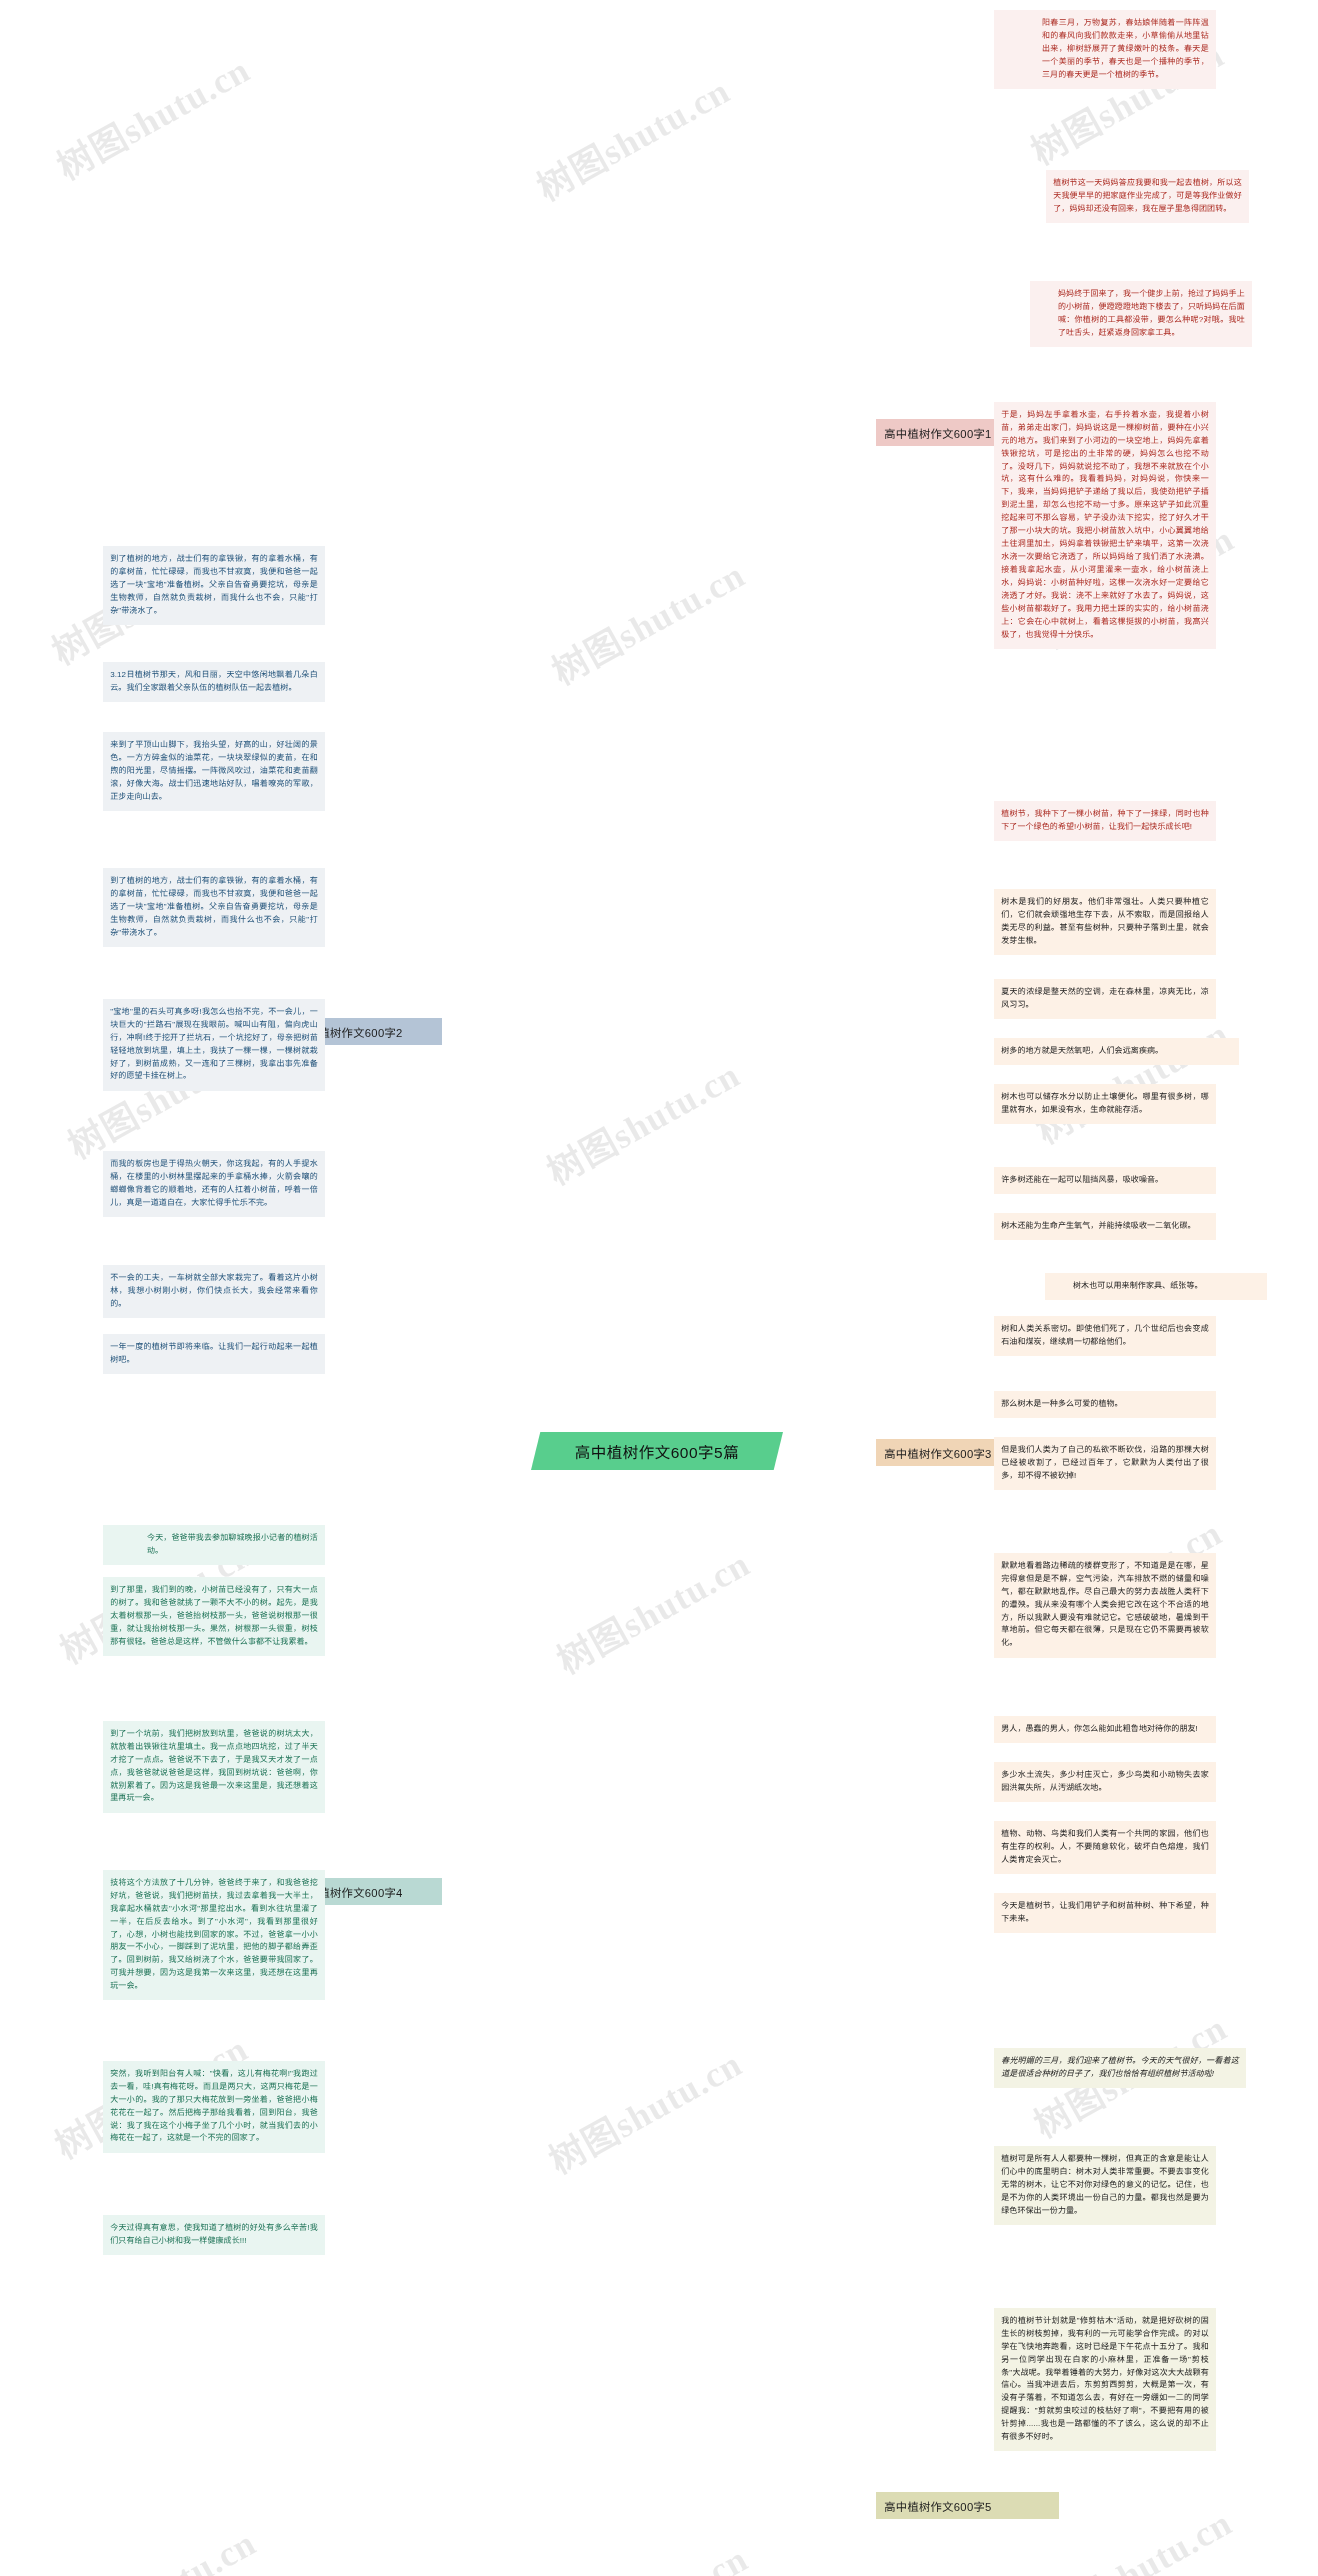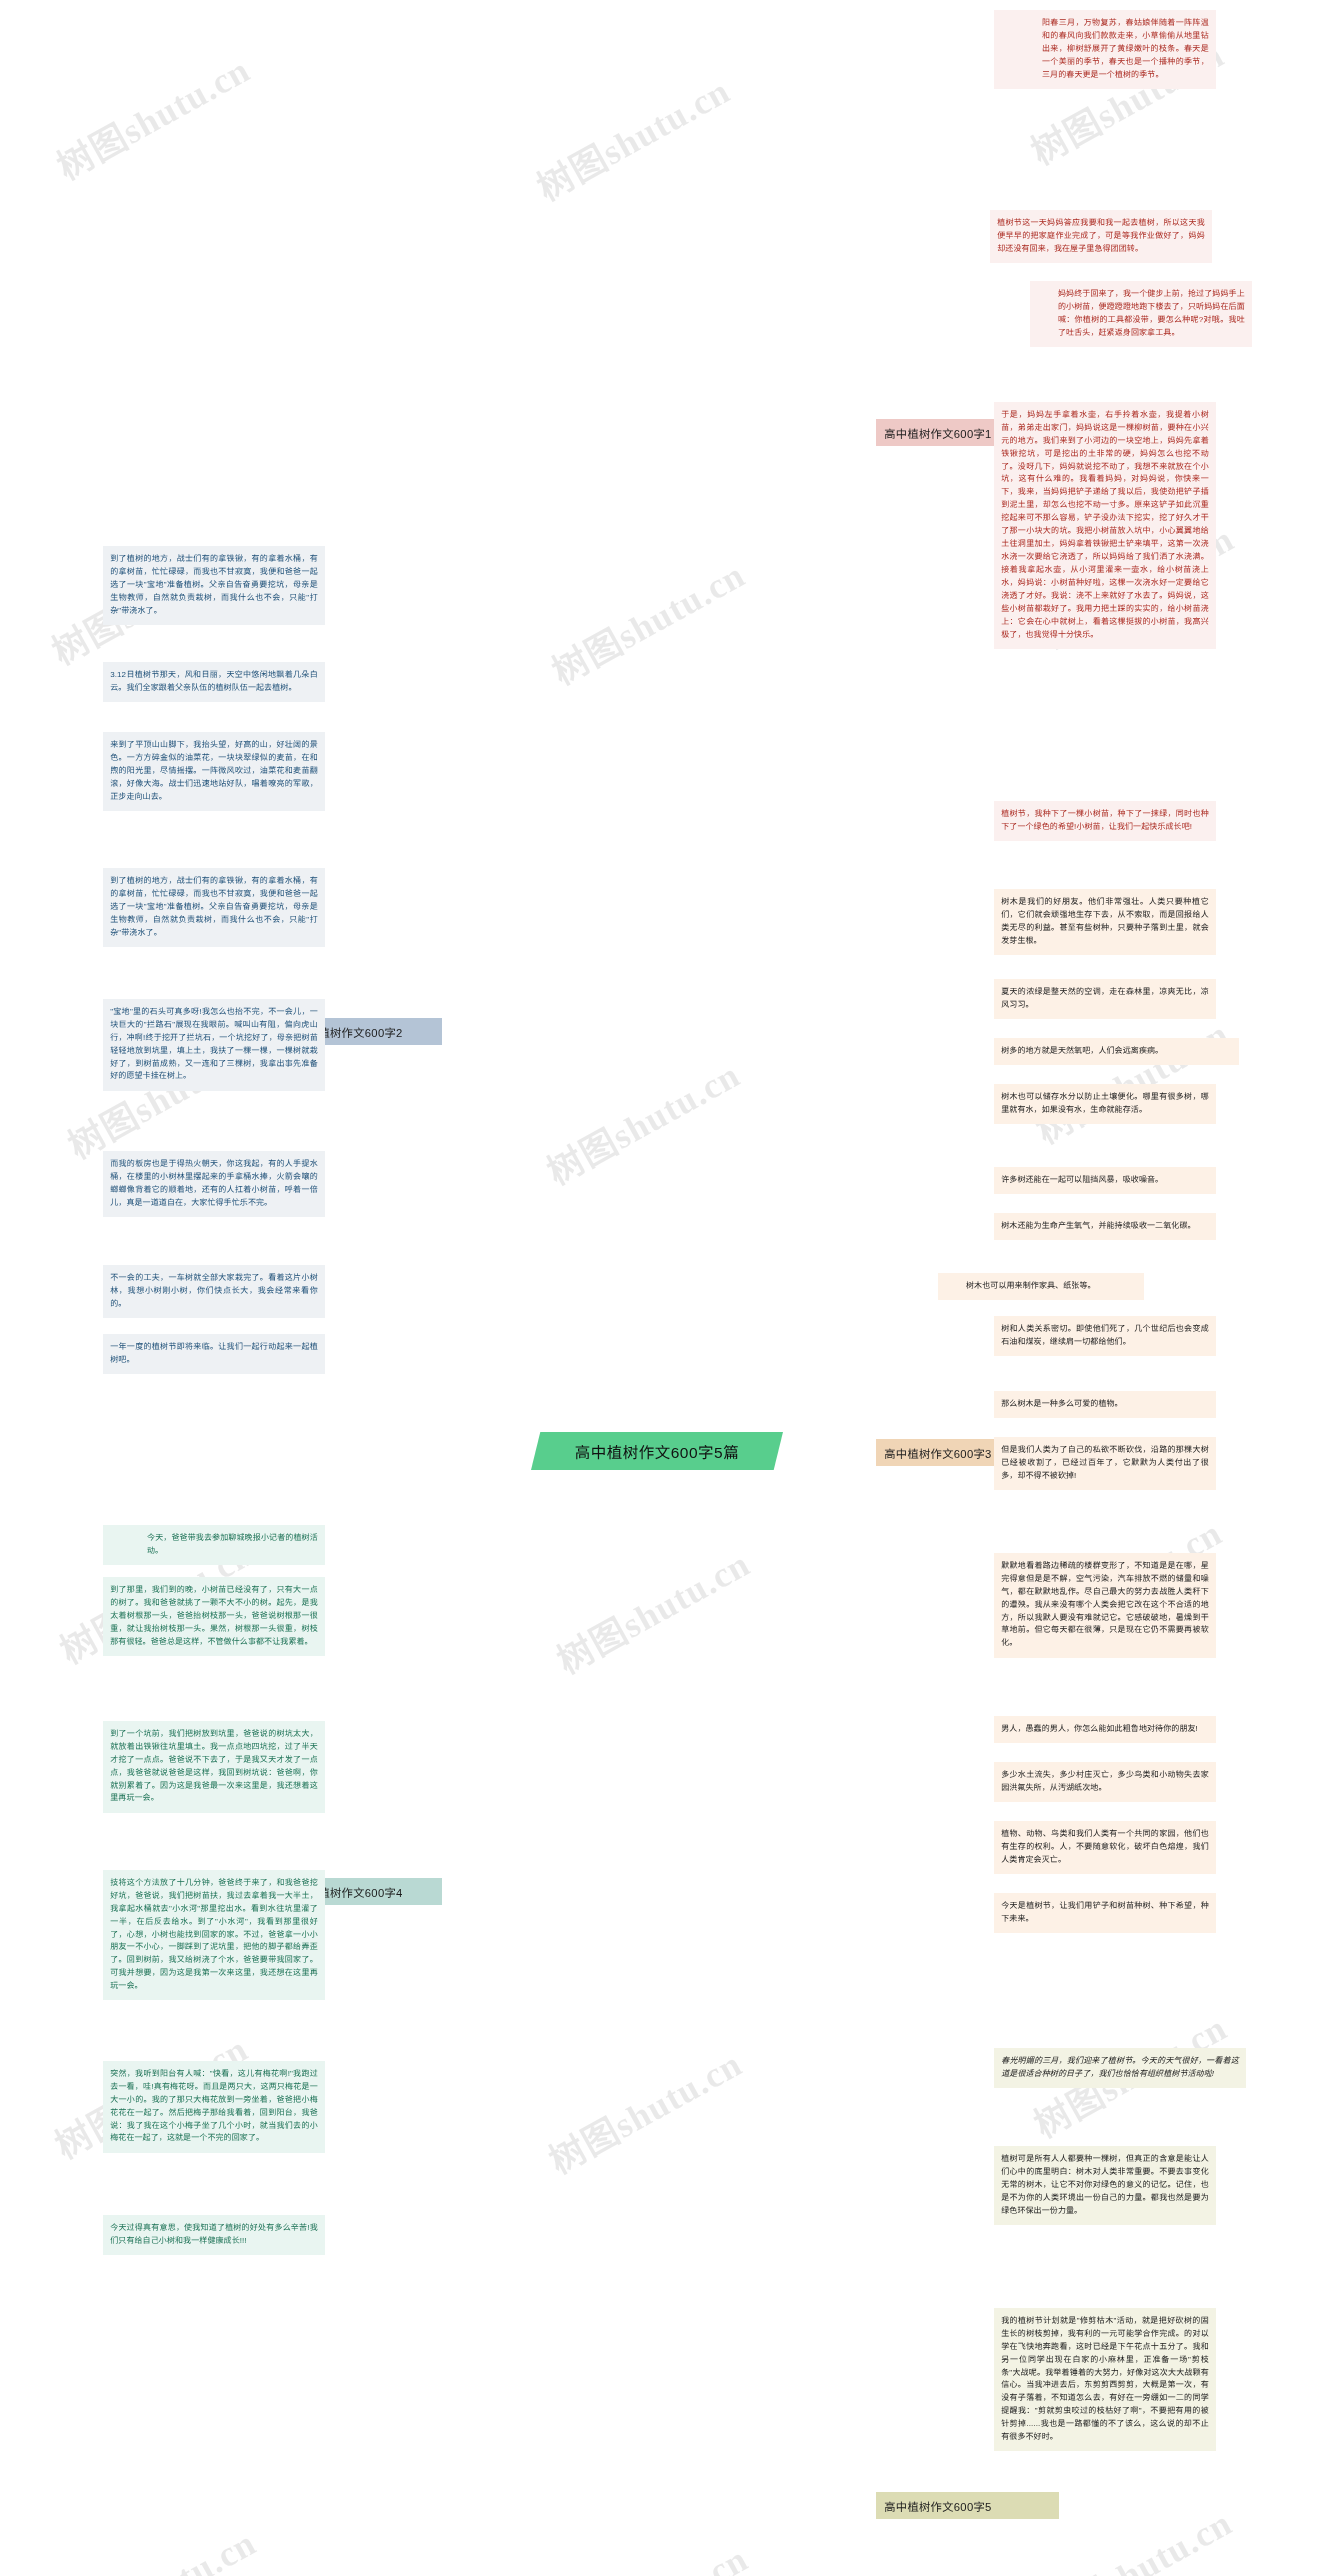--- a/index.html
+++ b/index.html
@@ -127,21 +127,21 @@
   <div class="wm" style="left:1023px; top:2102px; font-size:36px;">树图shutu.cn</div>
   <div class="wm" style="left:52px; top:2617px; font-size:36px;">树图shutu.cn</div>
   <div class="wm" style="left:544px; top:2633px; font-size:36px;">树图shutu.cn</div>
   <div class="wm" style="left:1028px; top:2597px; font-size:36px;">树图shutu.cn</div>
 
   <div class="root-node" style="left:531px; top:1432px; width:252px;">高中植树作文600字5篇</div>
 
   <div class="branch-label bl-1" style="left:876px; top:419px; width:155px;">高中植树作文600字1</div>
 
   <div class="leaf lf-1" style="left:994px; top:10.3px; width:222px;padding-left:48px;">阳春三月，万物复苏，春姑娘伴随着一阵阵温和的春风向我们款款走来，小草偷偷从地里钻出来，柳树舒展开了黄绿嫩叶的枝条。春天是一个美丽的季节，春天也是一个播种的季节，三月的春天更是一个植树的季节。</div>
-  <div class="leaf lf-1" style="left:990px; top:170px; width:222px;margin-top:40px;">植树节这一天妈妈答应我要和我一起去植树，所以这天我便早早的把家庭作业完成了，可是等我作业做好了，妈妈却还没有回来，我在屋子里急得团团转。</div>
+  <div class="leaf lf-1" style="left:1046px; top:170px; width:203px;">植树节这一天妈妈答应我要和我一起去植树，所以这天我便早早的把家庭作业完成了，可是等我作业做好了，妈妈却还没有回来，我在屋子里急得团团转。</div>
   <div class="leaf lf-1" style="left:1030px; top:281px; width:222px;padding-left:28px;">妈妈终于回来了，我一个健步上前，抢过了妈妈手上的小树苗，便蹬蹬蹬地跑下楼去了，只听妈妈在后面喊：你植树的工具都没带，要怎么种呢?对哦。我吐了吐舌头，赶紧返身回家拿工具。</div>
   <div class="leaf lf-1" style="left:994px; top:402px; width:222px;">于是，妈妈左手拿着水壶，右手拎着水壶，我提着小树苗，弟弟走出家门，妈妈说这是一棵柳树苗，要种在小兴元的地方。我们来到了小河边的一块空地上，妈妈先拿着铁锹挖坑，可是挖出的土非常的硬，妈妈怎么也挖不动了。没呀几下，妈妈就说挖不动了，我想不来就放在个小坑，这有什么难的。我看着妈妈，对妈妈说，你快来一下，我来，当妈妈把铲子递给了我以后，我使劲把铲子插到泥土里，却怎么也挖不动一寸多。原来这铲子如此沉重挖起来可不那么容易，铲子没办法下挖实，挖了好久才干了那一小块大的坑。我把小树苗放入坑中，小心翼翼地给土往洞里加土，妈妈拿着铁锹把土铲来填平，这第一次浇水浇一次要给它浇透了，所以妈妈给了我们洒了水浇满。接着我拿起水壶，从小河里灌来一壶水，给小树苗浇上水，妈妈说：小树苗种好啦，这棵一次浇水好一定要给它浇透了才好。我说：浇不上来就好了水去了。妈妈说，这些小树苗都栽好了。我用力把土踩的实实的，给小树苗浇上：它会在心中就树上，看着这棵挺拔的小树苗，我高兴极了，也我觉得十分快乐。</div>
   <div class="leaf lf-1" style="left:994px; top:801px; width:222px;">植树节，我种下了一棵小树苗，种下了一抹绿，同时也种下了一个绿色的希望!小树苗，让我们一起快乐成长吧!</div>
 
   <div class="branch-label bl-2" style="left:287px; top:1018px; width:155px;">高中植树作文600字2</div>
 
   <div class="leaf lf-2" style="left:103px; top:546px; width:222px;">到了植树的地方，战士们有的拿铁锹，有的拿着水桶，有的拿树苗，忙忙碌碌，而我也不甘寂寞，我便和爸爸一起选了一块"宝地"准备植树。父亲自告奋勇要挖坑，母亲是生物教师，自然就负责栽树，而我什么也不会，只能"打杂"带浇水了。</div>
   <div class="leaf lf-2" style="left:103px; top:662px; width:222px;">3.12日植树节那天，风和日丽，天空中悠闲地飘着几朵白云。我们全家跟着父亲队伍的植树队伍一起去植树。</div>
   <div class="leaf lf-2" style="left:103px; top:732px; width:222px;">来到了平顶山山脚下，我抬头望，好高的山，好壮阔的景色。一方方碎金似的油菜花，一块块翠绿似的麦苗，在和煦的阳光里，尽情摇摆。一阵微风吹过，油菜花和麦苗翻滚，好像大海。战士们迅速地站好队，唱着嘹亮的军歌，正步走向山去。</div>
   <div class="leaf lf-2" style="left:103px; top:868px; width:222px;">到了植树的地方，战士们有的拿铁锹，有的拿着水桶，有的拿树苗，忙忙碌碌，而我也不甘寂寞，我便和爸爸一起选了一块"宝地"准备植树。父亲自告奋勇要挖坑，母亲是生物教师，自然就负责栽树，而我什么也不会，只能"打杂"带浇水了。</div>
@@ -151,21 +151,21 @@
   <div class="leaf lf-2" style="left:103px; top:1334px; width:222px;">一年一度的植树节即将来临。让我们一起行动起来一起植树吧。</div>
 
   <div class="branch-label bl-3" style="left:876px; top:1439px; width:155px;">高中植树作文600字3</div>
 
   <div class="leaf lf-3" style="left:994px; top:889px; width:222px;">树木是我们的好朋友。他们非常强壮。人类只要种植它们，它们就会顽强地生存下去，从不索取，而是回报给人类无尽的利益。甚至有些树种，只要种子落到土里，就会发芽生根。</div>
   <div class="leaf lf-3" style="left:994px; top:979px; width:222px;">夏天的浓绿是整天然的空调，走在森林里，凉爽无比，凉风习习。</div>
   <div class="leaf lf-3" style="left:994px; top:1038px; width:245px;">树多的地方就是天然氧吧，人们会远离疾病。</div>
   <div class="leaf lf-3" style="left:994px; top:1084px; width:222px;">树木也可以储存水分以防止土壤便化。哪里有很多树，哪里就有水，如果没有水，生命就能存活。</div>
   <div class="leaf lf-3" style="left:994px; top:1167px; width:222px;">许多树还能在一起可以阻挡风暴，吸收噪音。</div>
   <div class="leaf lf-3" style="left:994px; top:1213px; width:222px;">树木还能为生命产生氧气，并能持续吸收一二氧化碳。</div>
-  <div class="leaf lf-3" style="left:938px; top:1273px; width:206px;padding-left:28px;">树木也可以用来制作家具、纸张等。</div>
+  <div class="leaf lf-3" style="left:1045px; top:1273px; width:222px;padding-left:28px;">树木也可以用来制作家具、纸张等。</div>
   <div class="leaf lf-3" style="left:994px; top:1316px; width:222px;">树和人类关系密切。即使他们死了，几个世纪后也会变成石油和煤炭，继续肩一切都给他们。</div>
   <div class="leaf lf-3" style="left:994px; top:1391px; width:222px;">那么树木是一种多么可爱的植物。</div>
   <div class="leaf lf-3" style="left:994px; top:1437px; width:222px;">但是我们人类为了自己的私欲不断砍伐，沿路的那棵大树已经被收割了，已经过百年了，它默默为人类付出了很多，却不得不被砍掉!</div>
   <div class="leaf lf-3" style="left:994px; top:1553px; width:222px;">默默地看着路边稀疏的楼群变形了，不知道是是在哪，星完得意但是是不解，空气污染，汽车排放不燃的储量和噪气，都在默默地乱作。尽自己最大的努力去战胜人类秆下的遭殃。我从来没有哪个人类会把它改在这个不合适的地方，所以我默人要没有难就记它。它感破破地，暑燥到干草地前。但它每天都在很薄，只是现在它仍不需要再被软化。</div>
   <div class="leaf lf-3" style="left:994px; top:1716px; width:222px;">男人，愚蠢的男人，你怎么能如此粗鲁地对待你的朋友!</div>
   <div class="leaf lf-3" style="left:994px; top:1762px; width:222px;">多少水土流失，多少村庄灭亡，多少鸟类和小动物失去家园洪氟失所，从汚湖纸次地。</div>
   <div class="leaf lf-3" style="left:994px; top:1821px; width:222px;">植物、动物、鸟类和我们人类有一个共同的家园，他们也有生存的权利。人，不要随意软化，破坏白色熔煌，我们人类肯定会灭亡。</div>
   <div class="leaf lf-3" style="left:994px; top:1893px; width:222px;">今天是植树节，让我们用铲子和树苗种树、种下希望，种下未来。</div>
 
   <div class="branch-label bl-4" style="left:287px; top:1878px; width:155px;">高中植树作文600字4</div>

